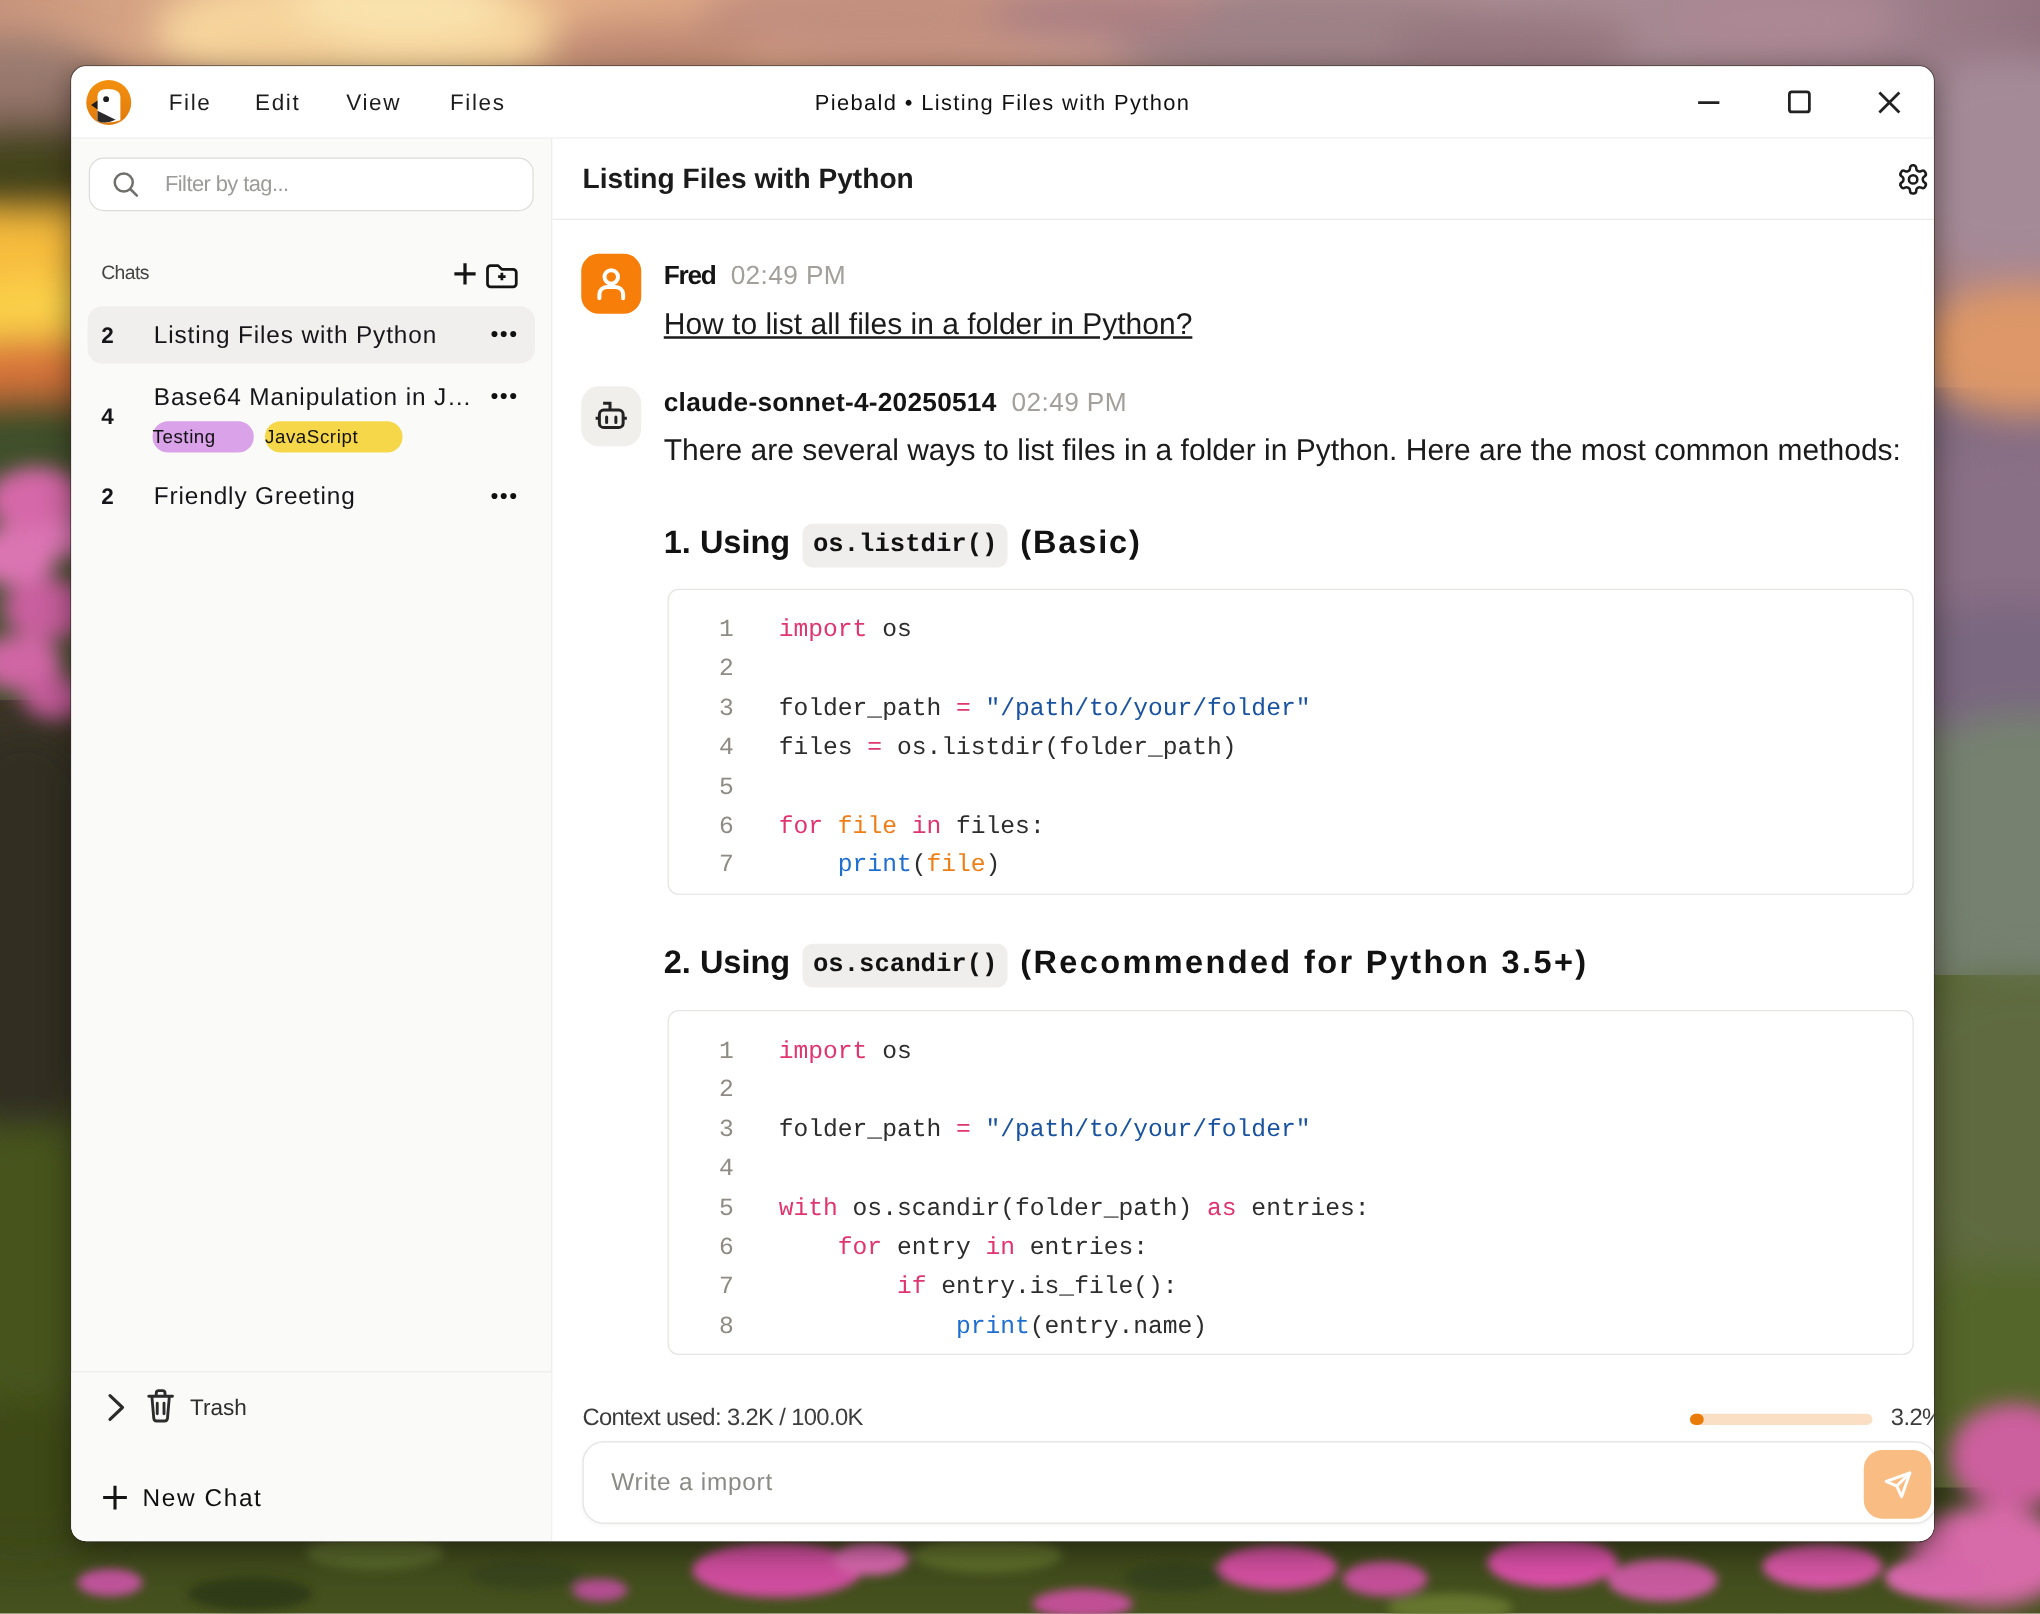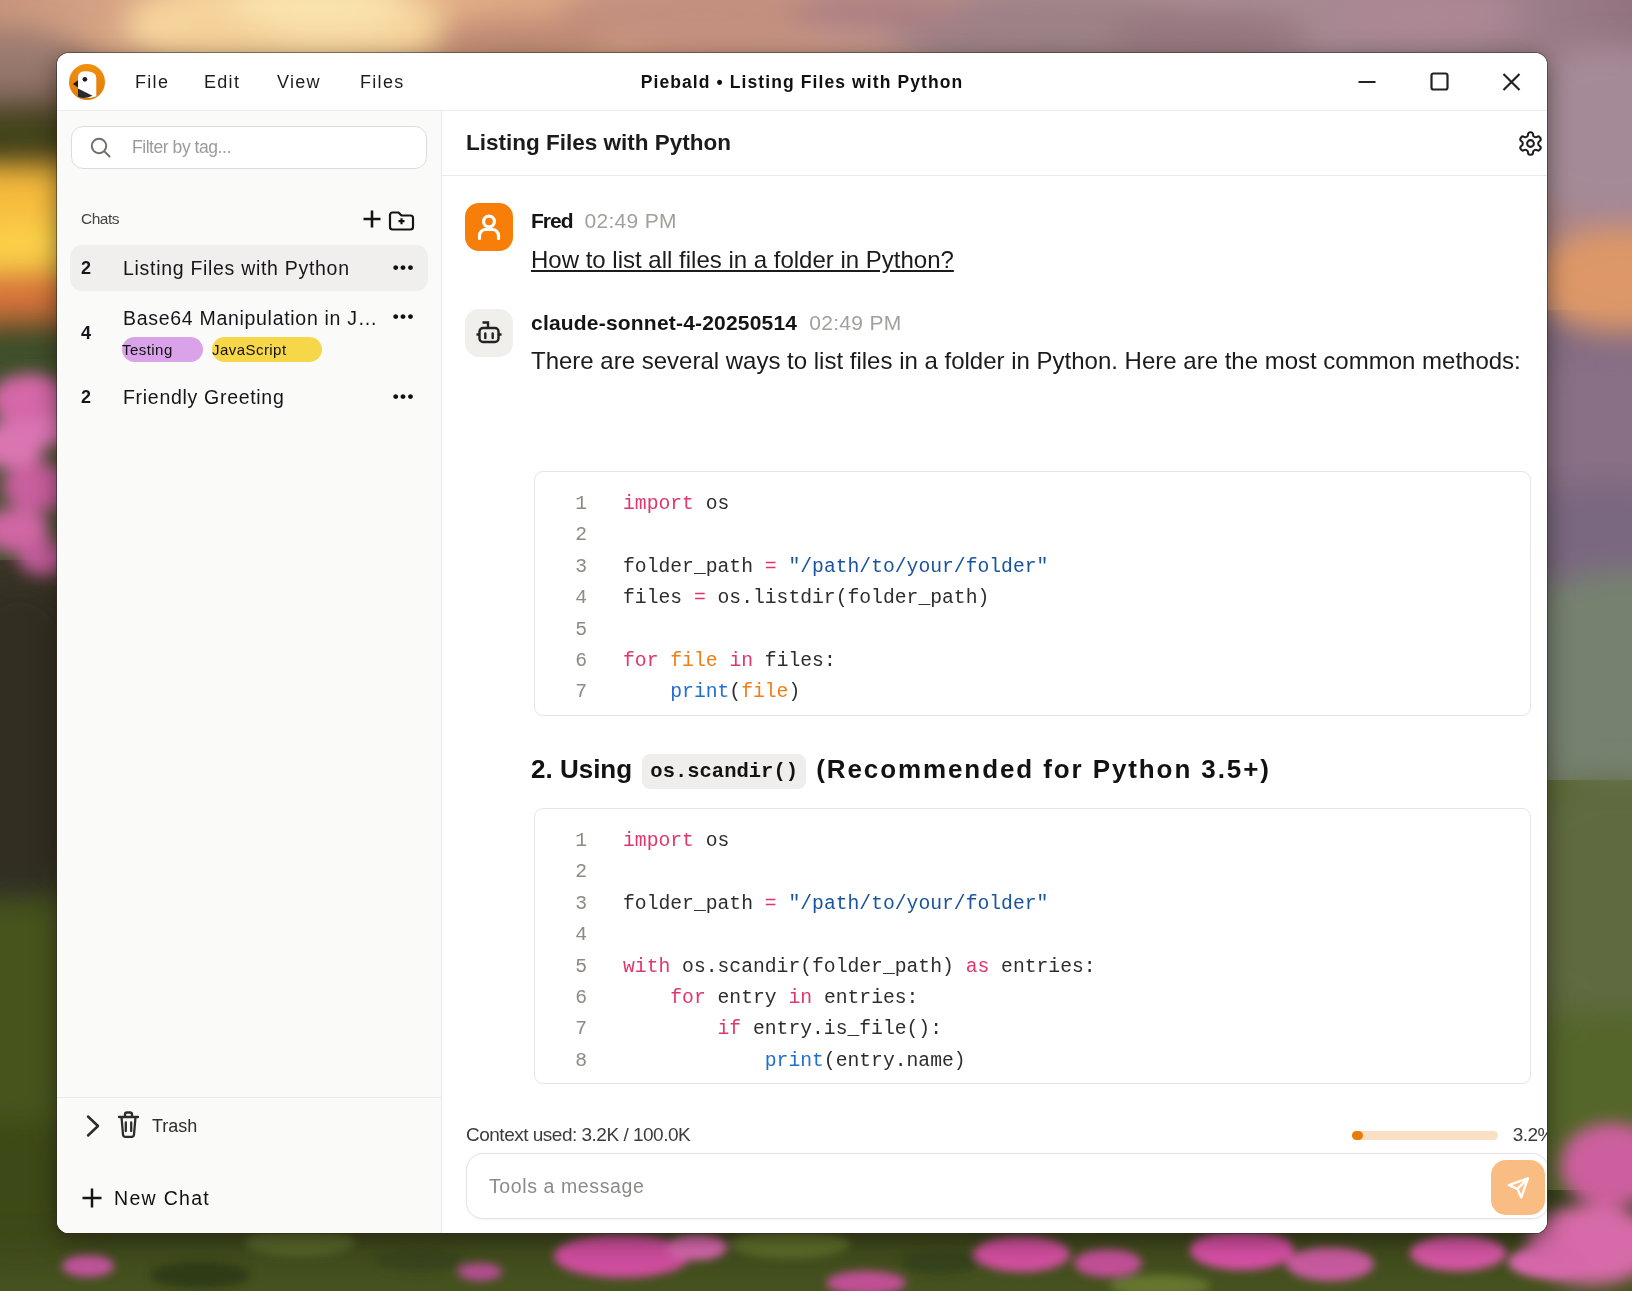--- a/index.html
+++ b/index.html
@@ -6,21 +6,21 @@
   html,body { width:1632px; height:1291px; overflow:hidden; font-family:"Liberation Sans", sans-serif; }
   .wp { position:absolute; left:0; top:0; }
   .win { position:absolute; left:57px; top:53px; width:1490px; height:1180px;
          background:#fff; border-radius:12px; box-shadow:0 6px 24px rgba(20,15,10,.55), 0 0 0 1px rgba(60,55,50,.55);
          overflow:hidden; }
   
   .tbar { position:absolute; left:0; top:0; width:100%; height:58px; background:#fff; border-bottom:1px solid #ececeb; }
   .logo { position:absolute; left:12px; top:7px; }
   .menu { position:absolute; top:0; height:58px; line-height:58px; font-size:18px; letter-spacing:1.3px; color:#1d1d1d; }
   #m1{left:78px;} #m2{left:147px;} #m3{left:220px;} #m4{left:303px;}
-  .wtitle { position:absolute; left:0; width:100%; text-align:center; top:0; line-height:58px; font-size:17.5px; letter-spacing:1.1px; font-weight:bold; color:#111; }
+  .wtitle { position:absolute; left:0; width:100%; text-align:center; top:0; line-height:58px; font-size:17.5px; letter-spacing:1.1px; font-weight:normal; color:#111; }
   
   .side { position:absolute; left:0; top:58px; width:385px; height:1122px; background:#fafaf9; border-right:1px solid #e9e9e8; }
   .search { position:absolute; left:14px; top:15px; width:356px; height:43px; background:#fff; border:1px solid #dcdcda; border-radius:12px; }
   .search .ph { position:absolute; left:60px; top:0; line-height:41px; font-size:17.5px; letter-spacing:-0.45px; color:#9b9b98; }
   .srow { position:absolute; left:24px; top:94px; width:336px; height:28px; }
   .srow .lbl { font-size:15.5px; letter-spacing:-0.5px; color:#454545; line-height:28px; }
   .item { position:absolute; left:13px; width:358px; border-radius:12px; }
   .item .num { position:absolute; left:11px; font-weight:bold; font-size:18px; color:#16161a; }
   .item .ttl { position:absolute; left:53px; font-size:19.5px; letter-spacing:0.7px; color:#16161a; white-space:nowrap; }
   .dots { position:absolute; right:13px; font-weight:bold; font-size:17px; color:#111; letter-spacing:1.5px; }
@@ -267,20 +267,21 @@
       <div class="avatar" style="top:133px; background:#f0efec;">
         <svg width="48" height="48" viewBox="0 0 48 48" fill="none" stroke="#232323" stroke-width="2.4">
           <rect x="14.5" y="19" width="19" height="14" rx="3.5"></rect>
           <path d="M23 19 v-5.5 h-5.5 M11.5 25.5 h3 M33.5 25.5 h3"></path>
           <path d="M20.3 24.5 v4.5 M27.7 24.5 v4.5" stroke-linecap="round"></path>
         </svg>
       </div>
       <div style="position:absolute; left:89px; top:134px; line-height:26px;"><span class="mname" style="letter-spacing:0.2px;">claude-sonnet-4-20250514</span><span class="mtime">02:49 PM</span></div>
       <div class="mtext" style="position:absolute; left:89px; top:169px; line-height:31px;">There are several ways to list files in a folder in Python. Here are the most common methods:</div>
 
+      <div class="h2x" style="top:241px; line-height:33px;">1. Using <span class="chip">os.listdir()</span> <span style="letter-spacing:1.5px;">(Basic)</span></div>
       <div class="code" style="top:295px;">
         <table>
 <tbody>
               <tr>
                 <td class="ln">1</td>
                 <td class="cd"><span class="kw">import</span> os</td>
               </tr>
 <tr>
                 <td class="ln">2</td>
                 <td class="cd"> </td>
@@ -358,21 +359,21 @@
       <div class="thumb"></div>
     </div>
 
     <div class="brow">
       <span class="ctx">Context used: 3.2K / 100.0K</span>
       <div class="pbar">
           <div class="fill"></div>
         </div>
       <span class="pct">3.2%</span>
       <div class="inp">
-        <span class="ph">Tools a message</span>
+        <span class="ph">Write a import</span>
         <div class="send">
           <svg width="54" height="55" viewBox="0 0 54 55" fill="none" stroke="#fff" stroke-width="2.5" stroke-linejoin="round" stroke-linecap="round">
             <g transform="translate(16,16.5) scale(0.95)">
               <path d="M22 2 L11 13"></path>
               <path d="M22 2 l-7 20 -4 -9 -9 -4 z"></path>
             </g>
           </svg>
         </div>
       </div>
     </div>

